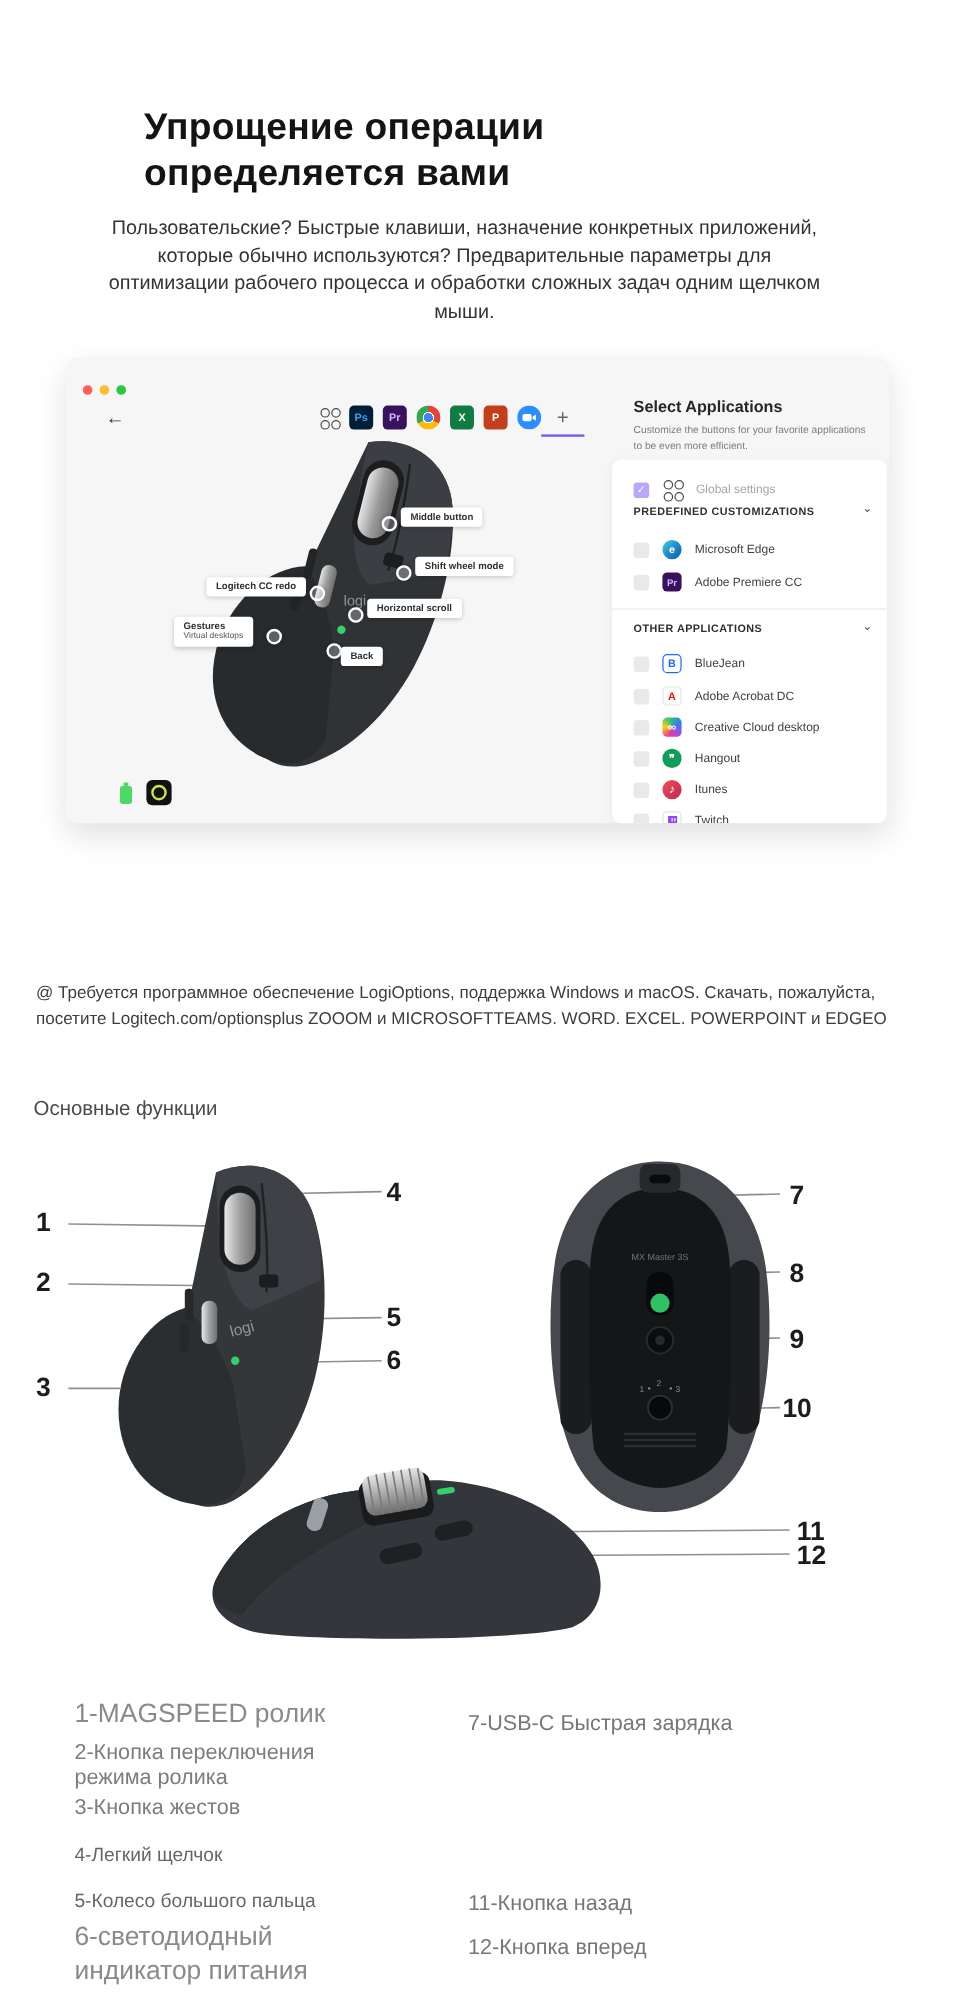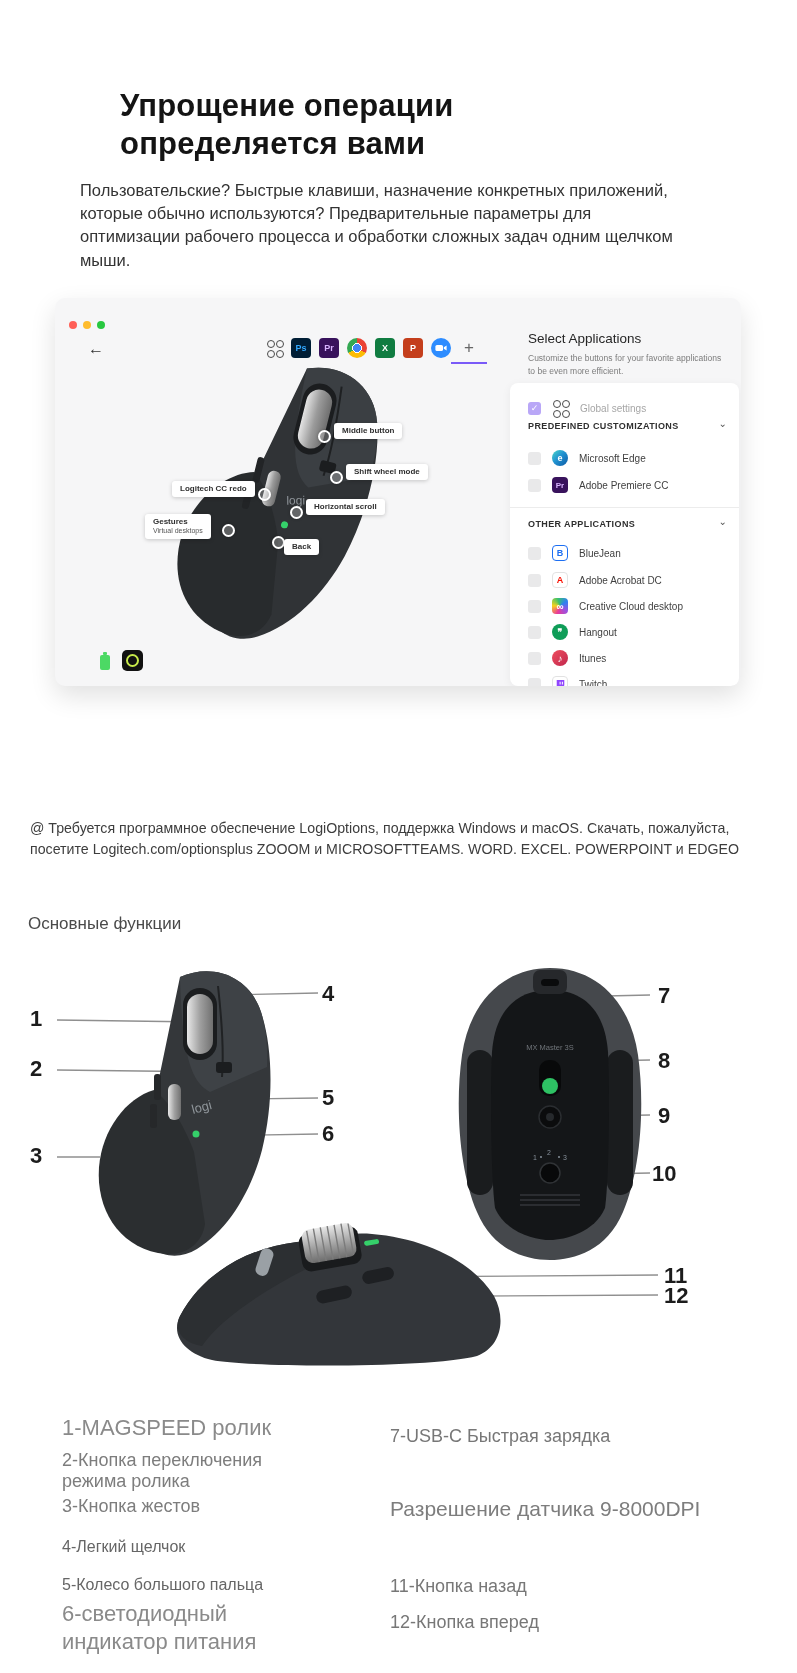--- a/index.html
+++ b/index.html
@@ -3,21 +3,21 @@
 <meta charset="utf-8">
 <style>
   html,body{margin:0;padding:0;background:#fff;}
   .page{position:relative;width:797px;height:1673px;background:#ffffff;
         font-family:"Liberation Sans",sans-serif;overflow:hidden;}
   .abs{position:absolute;}
 
   
   .title{left:120px;top:66px;width:430px;font-size:31px;line-height:1.24;
          font-weight:600;color:#141414;letter-spacing:.2px;}
-  .intro{left:80px;top:162px;width:614px;font-size:16.5px;line-height:1.42;color:#333;}
+  .intro{left:80px;top:162px;width:614px;font-size:16.5px;line-height:1.42;color:#333;text-align:center;}
 
   
   .app-card{left:55px;top:298px;width:686px;height:388px;background:#f6f6f7;
             border-radius:10px;box-shadow:0 10px 26px rgba(0,0,0,.12);overflow:hidden;}
   .traffic{left:14px;top:23px;display:flex;gap:6px;}
   .traffic span{width:8px;height:8px;border-radius:50%;display:block;}
   .back-arrow{left:33px;top:42px;font-size:16px;color:#333;}
   .toolbar{left:212px;top:40px;display:flex;gap:8px;align-items:center;}
   .tb-ic{width:20px;height:20px;border-radius:4px;display:flex;align-items:center;
          justify-content:center;font-size:9px;font-weight:bold;}
@@ -43,21 +43,21 @@
 
   .battery{left:45px;top:357px;width:10px;height:15px;background:#4cd964;border-radius:2px;}
   .battery:before{content:"";position:absolute;left:3px;top:-3px;width:4px;height:3px;
                   background:#4cd964;border-radius:1px;}
   .logi-app-ic{left:67px;top:352px;width:21px;height:21px;background:#111;border-radius:5px;
                display:flex;align-items:center;justify-content:center;}
   .logi-app-ic i{width:9px;height:9px;border:2.4px solid #c6e84a;border-radius:50%;display:block;}
 
   
   .panel{left:453px;top:0;width:233px;height:388px;}
-  .panel-title{left:20px;top:33px;font-size:13.5px;font-weight:normal;color:#262626;}
+  .panel-title{left:20px;top:33px;font-size:13.5px;font-weight:bold;color:#262626;}
   .panel-sub{left:20px;top:54px;font-size:8.5px;color:#7c7c7c;line-height:1.5;}
   .panel-body{left:2px;top:85px;width:229px;height:303px;background:#fff;border-radius:8px;
               box-shadow:0 2px 10px rgba(0,0,0,.06);overflow:hidden;}
   .p-row{position:absolute;left:0;width:100%;height:26px;display:flex;align-items:center;}
   .chk{width:13px;height:13px;border-radius:3px;background:#e9e9ea;margin-left:18px;flex:none;}
   .chk.on{background:#b9a7f7;color:#fff;font-size:9px;display:flex;align-items:center;justify-content:center;}
   .app-ic{width:16px;height:16px;border-radius:4px;margin-left:11px;flex:none;display:flex;
           align-items:center;justify-content:center;font-size:9px;font-weight:bold;}
   .p-row .lbl{margin-left:11px;font-size:10px;color:#3f3f3f;}
   .sec-h{position:absolute;left:18px;font-size:9px;font-weight:bold;color:#2f2f2f;letter-spacing:.4px;}
@@ -348,17 +348,16 @@
   <span class="abs callout-num" style="left:664px;top:1283px">12</span>
 
   <div class="abs legend lg-xl" style="left:62px;top:1414px">1-MAGSPEED ролик</div>
   <div class="abs legend lg-l" style="left:62px;top:1450px;width:252px">2-Кнопка переключения режима ролика</div>
   <div class="abs legend lg-l" style="left:62px;top:1496px">3-Кнопка жестов</div>
   <div class="abs legend lg-m" style="left:62px;top:1538px">4-Легкий щелчок</div>
   <div class="abs legend lg-m" style="left:62px;top:1576px">5-Колесо большого пальца</div>
   <div class="abs legend lg-xl" style="left:62px;top:1600px;width:218px">6-светодиодный индикатор питания</div>
 
   <div class="abs legend lg-r1" style="left:390px;top:1426px">7-USB-C Быстрая зарядка</div>
-  <div class="abs legend lg-r2" style="left:390px;top:1497px">Разрешение датчика 9-8000DPI</div>
   <div class="abs legend lg-r1" style="left:390px;top:1576px">11-Кнопка назад</div>
   <div class="abs legend lg-r1" style="left:390px;top:1612px">12-Кнопка вперед</div>
 
 </div>
 
 </body></html>

